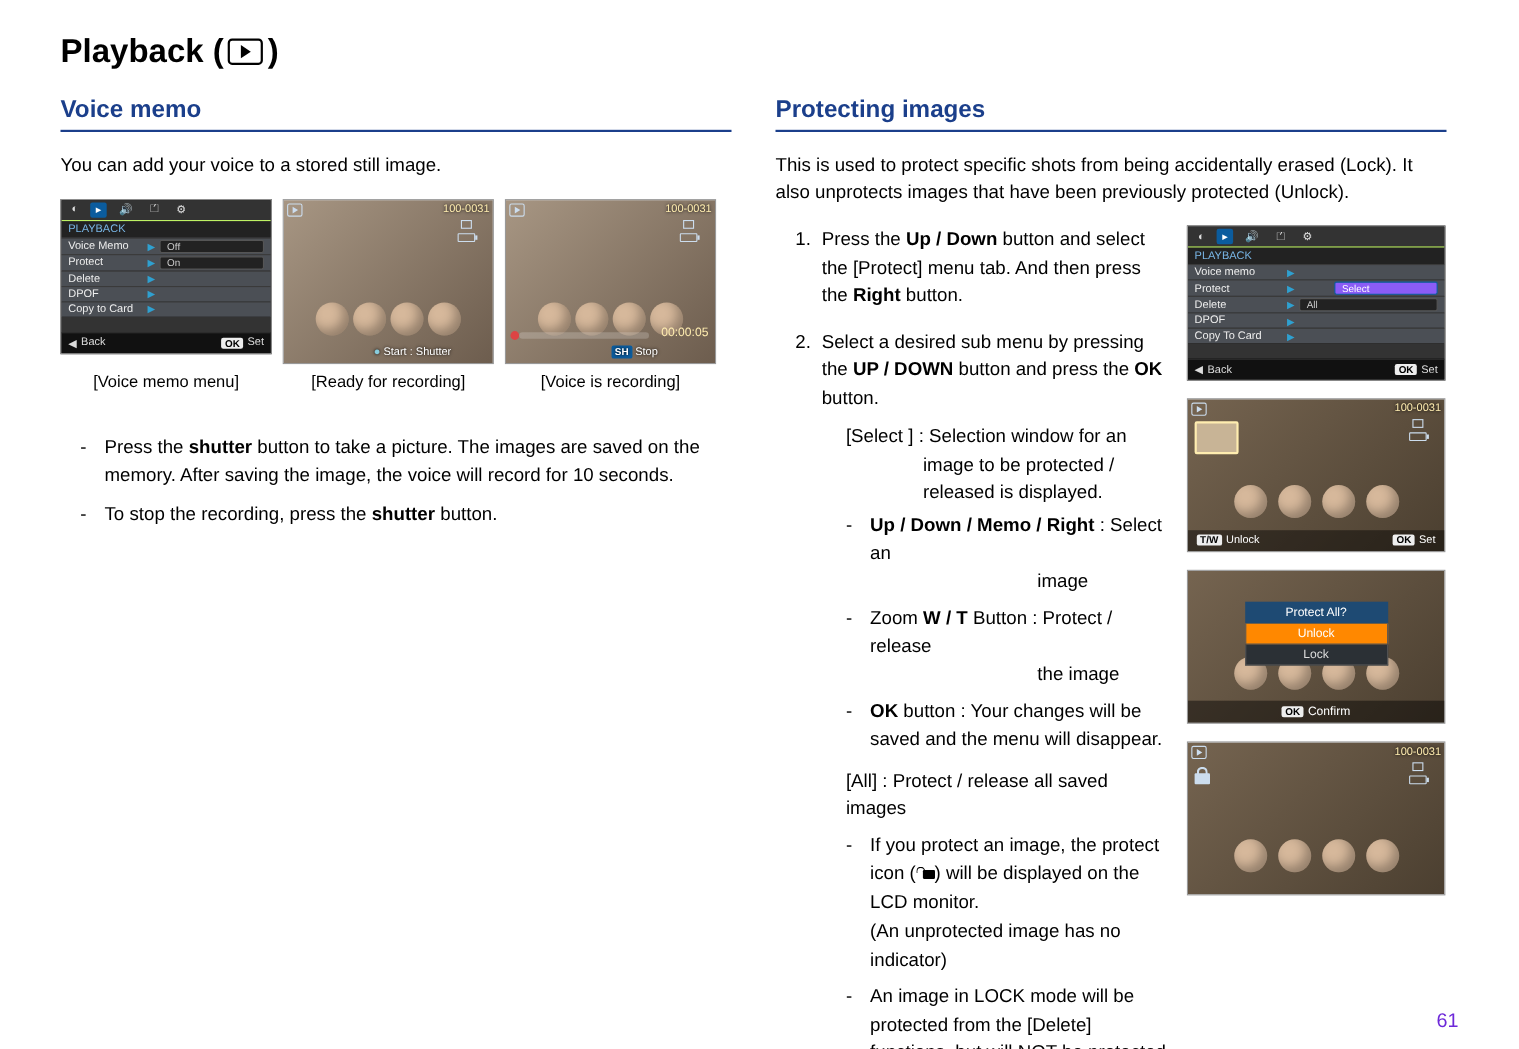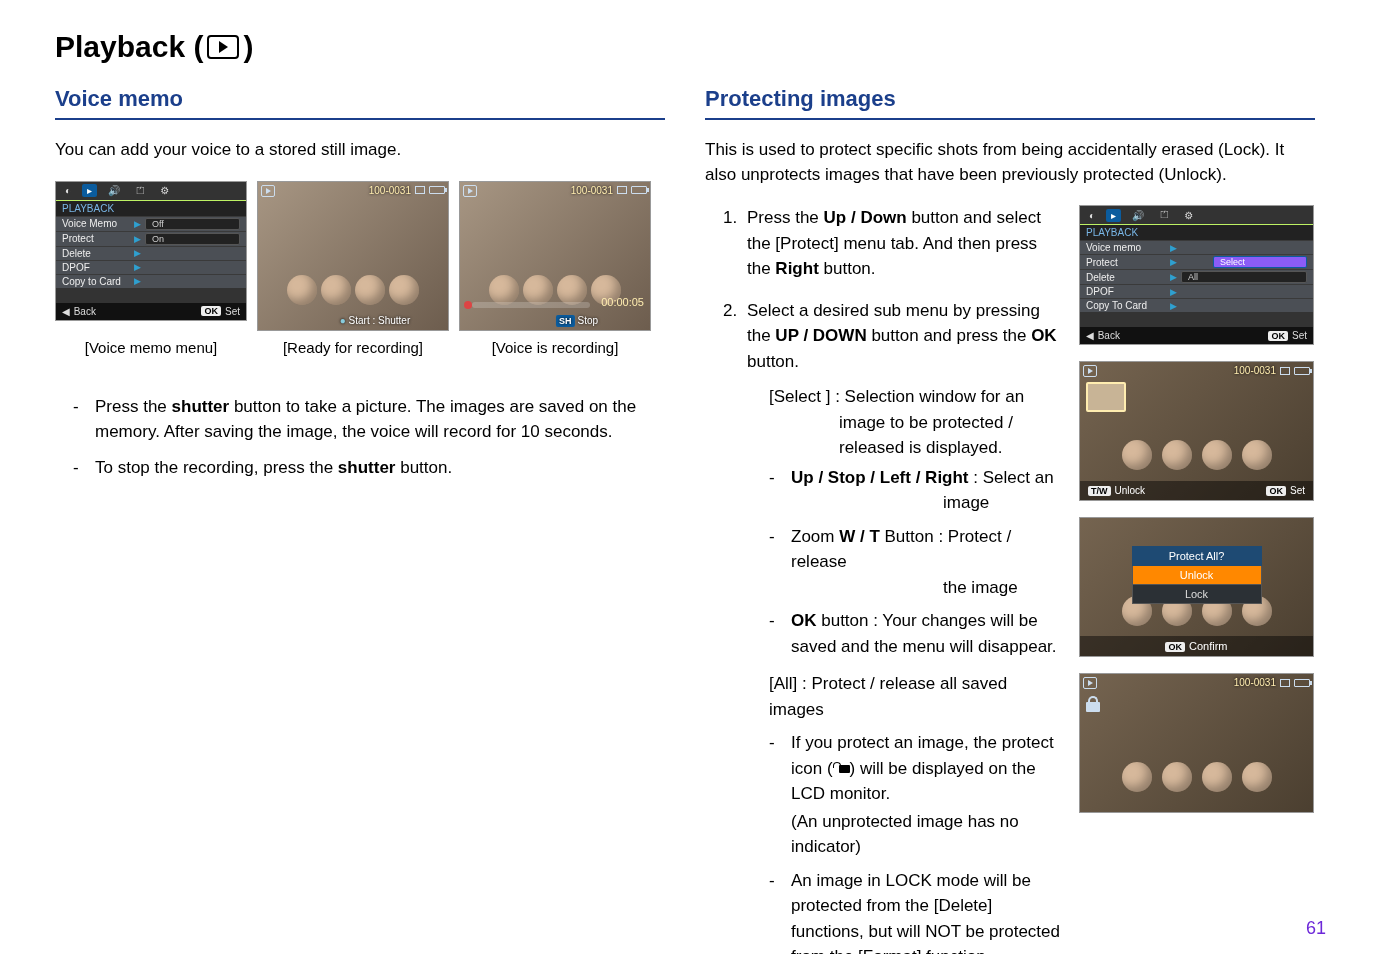--- a/index.html
+++ b/index.html
@@ -137,21 +137,21 @@
   .photo-top-left::after {
     content: ''; display: block;
     border-left: 5px solid #cde;
     border-top: 3px solid transparent;
     border-bottom: 3px solid transparent;
   }
   .photo-top-right {
     position: absolute; top: 3px; right: 3px;
     color: #ffedb0; font-size: 10px;
     text-shadow: 0 0 3px #000;
-    display: flex; align-items: center; gap: 4px;
+    display: flex; align-items: center; gap: 4px; flex-direction: column;
   }
   .battery { display: inline-block; width: 16px; height: 8px; border: 1px solid #cde; border-radius: 1px; position: relative; }
   .battery::after { content: ''; position: absolute; right: -3px; top: 1px; width: 2px; height: 4px; background: #cde; }
   .card { display: inline-block; width: 10px; height: 8px; border: 1px solid #cde; }
   .photo-bottom-center {
     position: absolute; bottom: 4px; left: 50%;
     transform: translateX(-50%);
     text-shadow: 0 0 3px #000;
     font-size: 10px;
     white-space: nowrap;
@@ -400,21 +400,21 @@
 
     <div class="right-col-wrap">
       <div class="right-text">
         <ol class="num">
           <li><span class="num-marker">1.</span><span>Press the <b>Up / Down</b> button and select the [Protect] menu tab. And then press the <b>Right</b> button.</span></li>
           <li><span class="num-marker">2.</span><span>Select a desired sub menu by pressing the <b>UP / DOWN</b> button and press the <b>OK</b> button.</span>
             <div class="sub-inner">
               <div class="hanging">[Select ] : Selection window for an image to be protected / released is displayed.</div>
               <ul class="inner-dash">
                 <li>
-                  <span><b>Up / Stop / Left / Right</b> : Select an</span>
+                  <span><b>Up / Down / Memo / Right</b> : Select an</span>
                   <div class="hang2">image</div>
                 </li>
                 <li>
                   <span>Zoom <b>W / T</b> Button : Protect / release</span>
                   <div class="hang2">the image</div>
                 </li>
                 <li><b>OK</b> button : Your changes will be saved and the menu will disappear.</li>
               </ul>
               <div style="margin-top:12px">[All] : Protect / release all saved images</div>
               <ul class="inner-dash" style="margin-top:8px">

